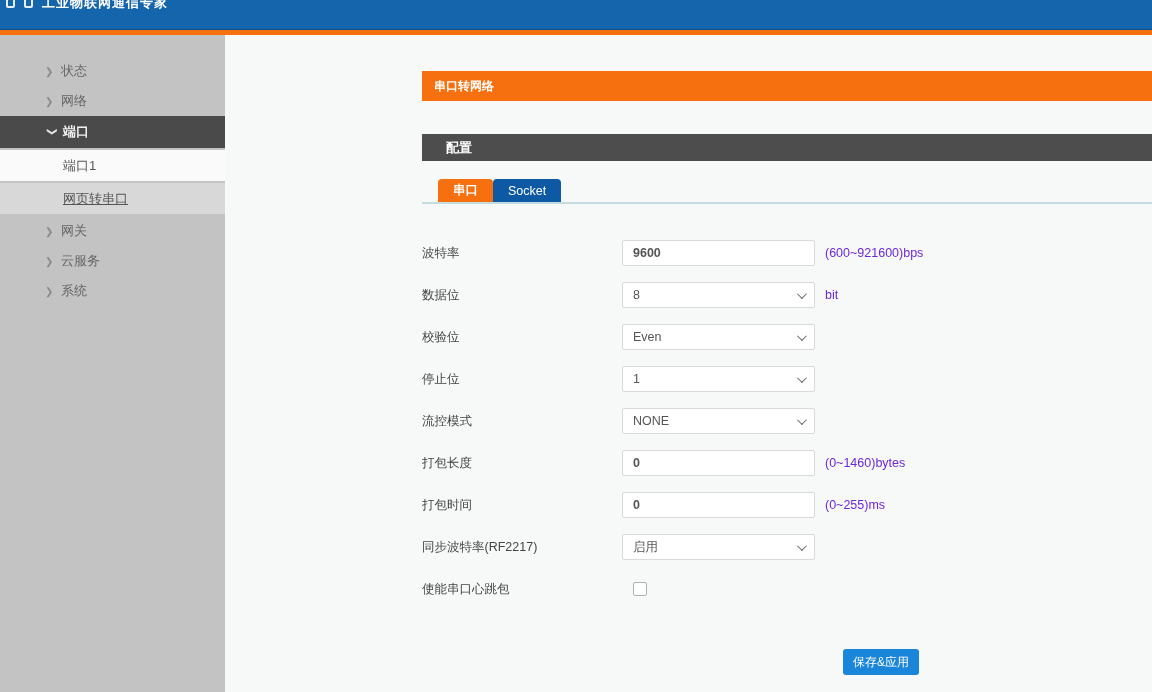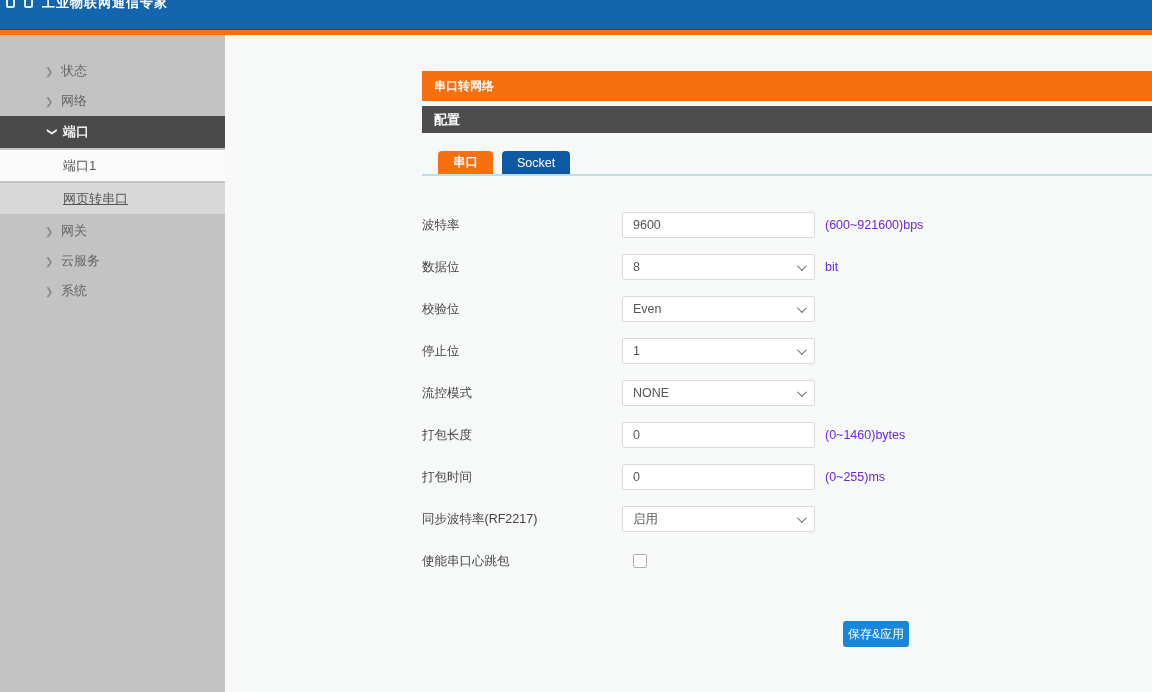--- a/index.html
+++ b/index.html
@@ -35,48 +35,48 @@
   .sub-item.plain { background:#d8d8d8;text-decoration:underline; }
 
   
   .main { flex:1; position:relative; }
   .content { margin-left:197px; padding-top:36px; }
 
   .title-banner { height:30px; background:#f7700f; color:#fff; font-size:12px;
     font-weight:bold; display:flex; align-items:center; padding-left:12px; }
   .desc-panel { height:38px; background:#fcfcfc; border-bottom:1px solid #eecfae;
     color:#555; font-size:12.5px; display:flex; align-items:center; padding-left:12px; }
-  .section-banner { margin-top:5px; height:27px; background:#4d4d4d; color:#fff;
-    font-size:13px; font-weight:bold; display:flex; align-items:center; padding-left:12px; }
-
-  .tabs { margin-top:18px; display:flex; gap:9px; border-bottom:2px solid #c3dce0;padding-left:16px; }
+  .section-banner { margin-top:33px; height:27px; background:#4d4d4d; color:#fff;
+    font-size:13px; font-weight:bold; display:flex; align-items:center; padding-left:24px; }
+
+  .tabs { margin-top:18px; display:flex; border-bottom:2px solid #c3dce0;padding-left:16px; }
   .tab { height:23px; padding:0 15px; border-radius:4px 4px 0 0; color:#fff;
     font-size:12.5px; display:flex; align-items:center; cursor:pointer; }
   .tab.active { background:#f7700f; font-weight:bold; }
   .tab.inactive { background:#0d59a4; }
 
   
   .form { margin-top:36px; }
   .row { display:flex; align-items:center; height:26px; margin-bottom:16px; }
   .row .lbl { width:190px; font-size:12.5px; color:#444;
     flex:0 0 190px; }
   .ctl { margin-left:10px; width:193px; height:26px; border:1px solid #d9d9d9;
     background:#fff; border-radius:2px; font-size:12.5px; color:#555;
-    padding:0 10px; outline:none; }
+    padding:0 10px; outline:none;font-weight:bold; }
   .sel { margin-left:10px; width:193px; height:26px; border:1px solid #d9d9d9;
     background:#fff; border-radius:2px; font-size:12.5px; color:#555;
     display:flex; align-items:center; justify-content:space-between;
     padding:0 10px; cursor:pointer; }
   .sel .caret { width:7px; height:7px; border-right:1.5px solid #666;
     border-bottom:1.5px solid #666; transform:rotate(45deg) translateY(-2px); }
   .hint { margin-left:10px; font-size:12.5px; color:#6d28d9; }
   .chk { margin-left:21px; width:14px; height:14px; border:1px solid #b0b0b0;
     border-radius:2px; background:#fff; cursor:pointer; }
 
-  .save-btn { margin:31px 0 0 421px; width:66px; height:26px; background:#1a86d9;
+  .save-btn { margin:31px 0 0 421px; width:76px; height:26px; background:#1a86d9;
     color:#fff; border:none; border-radius:3px; font-size:12px; cursor:pointer;
     font-family:"Liberation Sans","DejaVu Sans",sans-serif; }
 </style>
 </head>
 <body>
 
 <div class="top-bar">
   <span class="logo-glyph"></span>
   <span class="logo-glyph"></span>
   <span class="brand-text">工业物联网通信专家</span>

